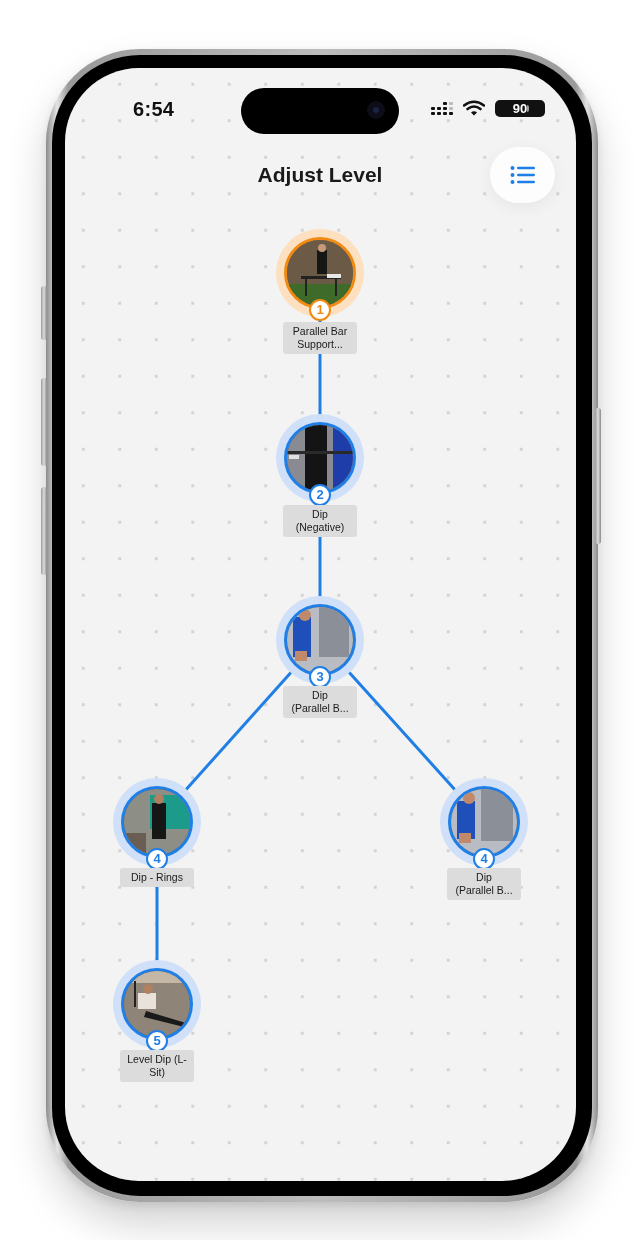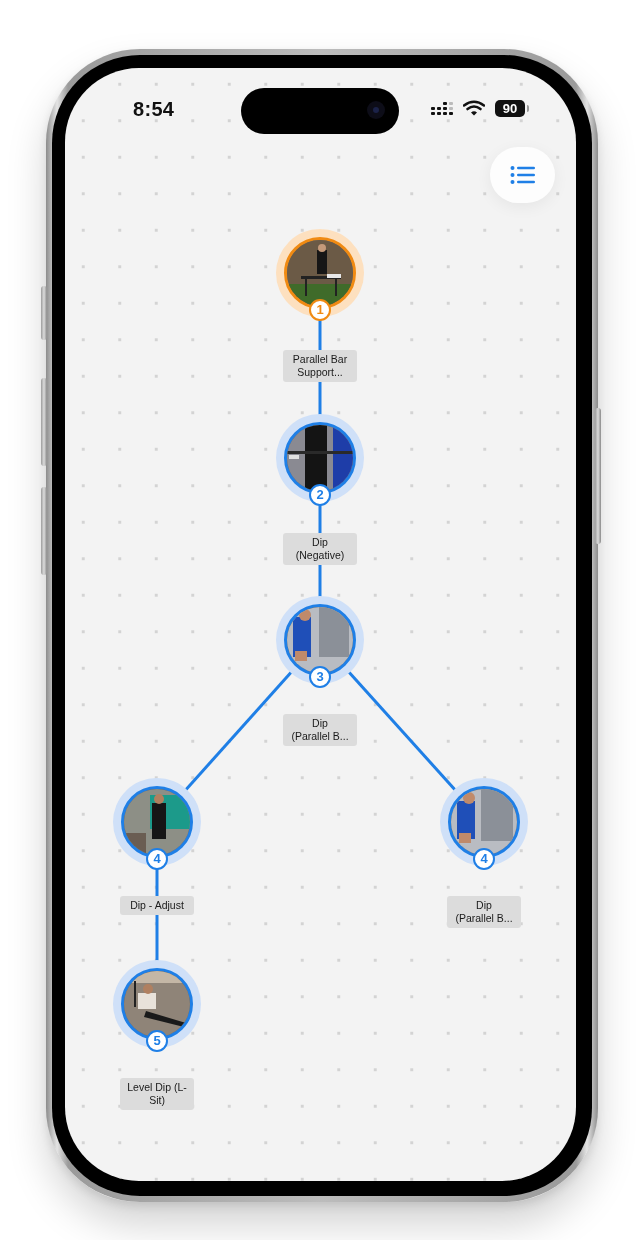--- a/index.html
+++ b/index.html
@@ -13,36 +13,36 @@
     background-image:radial-gradient(circle,#d3d3d3 1.5px,transparent 1.8px);
     background-size:36.5px 36.5px;background-position:0px -2px;}
   .status-bar{position:absolute;left:0;top:0;width:511px;height:60px;}
   .time{position:absolute;left:68px;top:30px;font-size:20px;font-weight:bold;color:#111;letter-spacing:0.3px;}
   .island{position:absolute;left:176px;top:20px;width:158px;height:46px;border-radius:23px;background:#000;}
   .camera{position:absolute;left:302px;top:33px;width:18px;height:18px;border-radius:50%;background:#0d0d18;}
   .camera::after{content:"";position:absolute;left:6px;top:6px;width:6px;height:6px;border-radius:50%;background:#1b2248;}
   .signal{position:absolute;left:366px;top:34px;width:22px;height:14px;}
   .signal span{position:absolute;width:4px;height:3px;background:#111;border-radius:1px;}
   .wifi{position:absolute;left:398px;top:32px;width:22px;height:16px;}
-  .battery{position:absolute;left:430px;top:32px;width:30px;height:17px;border-radius:5px;background:#111;color:#fff;font-size:13px;font-weight:bold;text-align:center;line-height:17px;}
+  .battery{position:absolute;left:430px;top:32px;width:50px;height:17px;border-radius:5px;background:#111;color:#fff;font-size:13px;font-weight:bold;text-align:center;line-height:17px;}
   .battery-tip{position:absolute;left:462px;top:37px;width:2px;height:7px;border-radius:0 2px 2px 0;background:#9a9a9a;}
   .cancel-btn{position:absolute;left:19px;top:79px;width:102px;height:56px;border-radius:28px;background:#fdfdfd;box-shadow:0 4px 16px rgba(0,0,0,0.06);color:#1f7fe6;font-size:21px;display:flex;align-items:center;justify-content:center;}
   .title{position:absolute;left:155px;top:95px;width:200px;text-align:center;font-size:21px;font-weight:bold;color:#1a1a1a;}
   .list-btn{position:absolute;left:425px;top:79px;width:65px;height:56px;border-radius:28px;background:#fdfdfd;box-shadow:0 4px 16px rgba(0,0,0,0.06);display:flex;align-items:center;justify-content:center;}
   .edges{position:absolute;left:0;top:0;width:511px;height:1113px;}
   .node{position:absolute;width:88px;height:88px;}
   .node .halo{position:absolute;left:0;top:0;width:88px;height:88px;border-radius:50%;}
   .node .ring{position:absolute;left:8px;top:8px;width:72px;height:72px;border-radius:50%;box-sizing:border-box;border:3px solid #1f7fe6;overflow:hidden;background:#666;}
   .node.active .halo{background:#fde0bf;}
   .node.active .ring{border-color:#f08a12;}
   .node .halo{background:#cfe0f8;}
   .photo{position:absolute;inset:0;}
   .badge{position:absolute;left:33px;top:70px;width:22px;height:22px;border-radius:50%;background:#fff;border:2px solid #1f7fe6;box-sizing:border-box;color:#1f7fe6;font-size:13px;font-weight:bold;text-align:center;line-height:18px;}
   .node.active .badge{border-color:#f08a12;color:#f08a12;}
-  .label{position:absolute;width:74px;padding:3px 0 3px;border-radius:3px;background:#dcdcdc;color:#1a1a1a;font-size:10.5px;line-height:13px;text-align:center;white-space:pre-line;margin-top:28px;}
+  .label{position:absolute;width:74px;padding:3px 0 3px;border-radius:3px;background:#dcdcdc;color:#1a1a1a;font-size:10.5px;line-height:13px;text-align:center;white-space:pre-line;}
 </style>
 </head>
 <body>
 
 <div class="phone-shadow"></div>
 <div class="phone-frame"></div>
 <div class="side-btn" style="left:41px;top:286px;height:54px;"></div>
 <div class="side-btn" style="left:41px;top:378px;height:88px;"></div>
 <div class="side-btn" style="left:41px;top:487px;height:88px;"></div>
 <div class="side-btn" style="left:595px;top:408px;height:136px;"></div>
@@ -53,21 +53,21 @@
 
   <svg class="edges" viewBox="0 0 511 1113">
     <line x1="255" y1="205" x2="255" y2="390" stroke="#1f7fe6" stroke-width="3"></line>
     <line x1="255" y1="390" x2="255" y2="572" stroke="#1f7fe6" stroke-width="3"></line>
     <line x1="255" y1="572" x2="92" y2="754" stroke="#1f7fe6" stroke-width="3"></line>
     <line x1="255" y1="572" x2="419" y2="754" stroke="#1f7fe6" stroke-width="3"></line>
     <line x1="92" y1="754" x2="92" y2="936" stroke="#1f7fe6" stroke-width="3"></line>
   </svg>
 
   <div class="status-bar">
-    <div class="time">8:54</div>
+    <div class="time">6:54</div>
     <div class="island"></div>
     <div class="camera"></div>
     <div class="signal">
       <span style="left:0;top:10px"></span>
         <span style="left:0;top:5px"></span>
       <span style="left:6px;top:10px"></span>
         <span style="left:6px;top:5px"></span>
       <span style="left:12px;top:10px"></span>
         <span style="left:12px;top:5px"></span>
         <span style="left:12px;top:0"></span>
@@ -77,20 +77,21 @@
     </div>
     <svg class="wifi" viewBox="0 0 22 16">
       <path d="M1 5.5 Q11 -2 21 5.5" stroke="#111" stroke-width="2.6" fill="none" stroke-linecap="round"></path>
       <path d="M4.5 9 Q11 4 17.5 9" stroke="#111" stroke-width="2.6" fill="none" stroke-linecap="round"></path>
       <path d="M8 12.5 L11 15.5 L14 12.5 Q11 10 8 12.5 Z" fill="#111"></path>
     </svg>
     <div class="battery">90</div>
     <div class="battery-tip"></div>
   </div>
 
+  <div class="title">Adjust Level</div>
   <div class="list-btn">
     <svg width="26" height="20" viewBox="0 0 26 20">
       <circle cx="2.5" cy="3" r="2" fill="#1f7fe6"></circle>
         <rect x="7" y="1.7" width="18" height="2.6" rx="1.3" fill="#1f7fe6"></rect>
       <circle cx="2.5" cy="10" r="2" fill="#1f7fe6"></circle>
         <rect x="7" y="8.7" width="18" height="2.6" rx="1.3" fill="#1f7fe6"></rect>
       <circle cx="2.5" cy="17" r="2" fill="#1f7fe6"></circle>
         <rect x="7" y="15.7" width="18" height="2.6" rx="1.3" fill="#1f7fe6"></rect>
     </svg>
   </div>
@@ -152,21 +153,21 @@
       <svg class="photo" viewBox="0 0 66 66" preserveAspectRatio="none">
         <rect width="66" height="66" fill="#8d8f86"></rect>
           <rect x="26" y="6" width="40" height="34" fill="#1c9a8a"></rect>
         <rect x="28" y="14" width="14" height="36" fill="#161616"></rect>
           <circle cx="35" cy="10" r="5" fill="#b08060"></circle>
         <rect x="0" y="44" width="22" height="22" fill="#6a5d52"></rect>
       </svg>
     </div>
     <div class="badge">4</div>
   </div>
-  <div class="label" style="left:55px;top:800px;">Dip - Adjust</div>
+  <div class="label" style="left:55px;top:800px;">Dip - Rings</div>
 
   <div class="node" style="left:375px;top:710px;">
     <div class="halo"></div>
     <div class="ring">
       <svg class="photo" viewBox="0 0 66 66" preserveAspectRatio="none">
         <rect width="66" height="66" fill="#b9bcc2"></rect>
           <rect x="30" y="0" width="32" height="52" fill="#8b9098"></rect>
         <rect x="6" y="12" width="18" height="38" fill="#1f4fb8"></rect>
           <circle cx="18" cy="9" r="6" fill="#c08a6a"></circle>
         <rect x="8" y="44" width="12" height="10" fill="#c08a6a"></rect>

